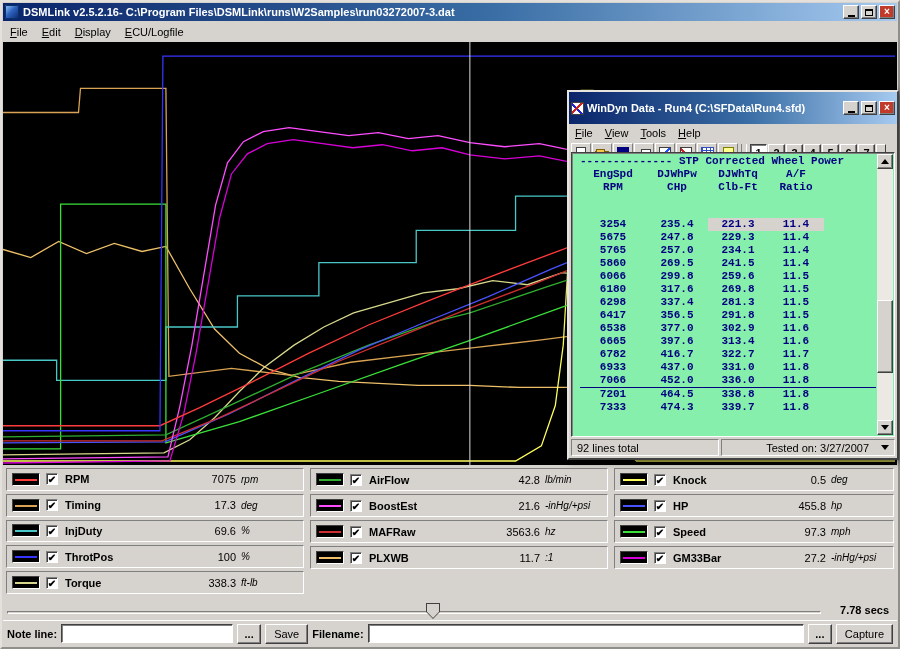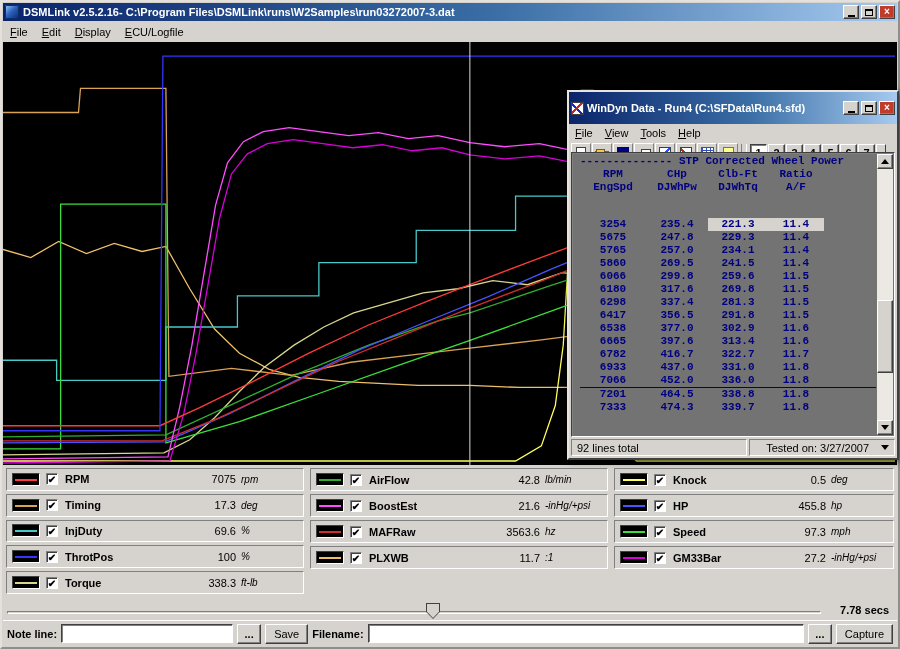--- a/index.html
+++ b/index.html
@@ -62,21 +62,21 @@
   .ti-preview{width:12px;height:13px;border:1px solid #404040;
     background:linear-gradient(135deg,transparent 42%,#2050ff 42%,#2050ff 56%,transparent 56%),#fff;}
   .ti-edit{width:12px;height:13px;border:1px solid #404040;
     background:linear-gradient(45deg,transparent 42%,#d02020 42%,#d02020 56%,transparent 56%),#fff;}
   .ti-grid{width:13px;height:13px;border:1px solid #3050c0;background-color:#fff;
     background-image:repeating-linear-gradient(0deg,#3050c0 0 1px,transparent 1px 4px),
                      repeating-linear-gradient(90deg,#3050c0 0 1px,transparent 1px 4px);}
   .ti-notes{width:11px;height:13px;background:#ffff90;border:1px solid #808000;}
 
   
-  .wd-content{position:absolute;left:2px;right:2px;top:60px;bottom:21px;background:#737373;
+  .wd-content{position:absolute;left:2px;right:2px;top:60px;bottom:21px;background:#86efac;
     border:1px solid;border-color:#404040 #fff #fff #404040;box-shadow:inset 1px 1px 0 #808080;}
   .wd-text{position:absolute;left:2px;top:2px;right:18px;bottom:2px;overflow:hidden;
     font-family:"Liberation Mono","DejaVu Sans Mono",monospace;font-weight:bold;font-size:11px;line-height:13px;
     color:#000080;padding-left:6px;}
   .wd-line{white-space:pre;}
   .wd-row{white-space:nowrap;}
   .wd-row.rule{border-bottom:1px solid #000080;}
   .wd-gap{height:24px;}
   .wd-cell{display:inline-block;text-align:center;}
   .c0{width:66px;} .c1{width:62px;} .c2{width:60px;} .c3{width:56px;}
@@ -86,21 +86,21 @@
   .sb-btn{position:absolute;left:0;width:16px;height:15px;background:#d6d3ce;border:1px solid;
     border-color:#fff #404040 #404040 #fff;box-shadow:inset -1px -1px 0 #808080;display:flex;align-items:center;justify-content:center;}
   .sb-btn.up{top:0;} .sb-btn.down{bottom:0;}
   .arrow-up{width:0;height:0;border-left:4px solid transparent;border-right:4px solid transparent;border-bottom:5px solid #000;}
   .arrow-down{width:0;height:0;border-left:4px solid transparent;border-right:4px solid transparent;border-top:5px solid #000;}
   .sb-thumb{position:absolute;left:0;width:16px;top:52%;height:26%;background:#d6d3ce;border:1px solid;
     border-color:#fff #404040 #404040 #fff;box-shadow:inset -1px -1px 0 #808080;}
 
   .wd-status{position:absolute;left:2px;right:2px;bottom:2px;height:17px;display:flex;gap:2px;}
   .status-cell{border:1px solid;border-color:#808080 #fff #fff #808080;display:flex;align-items:center;padding:0 5px;}
-  .status-cell.left{width:176px;}
+  .status-cell.left{width:148px;}
   .status-cell.right{flex:1;justify-content:flex-end;gap:12px;}
   .dd-arrow{width:0;height:0;border-left:4px solid transparent;border-right:4px solid transparent;border-top:5px solid #000;}
 
   
   .legend{position:absolute;top:463px;left:1px;right:1px;height:132px;background:#d6d3ce;display:flex;gap:6px;padding:3px 3px;}
   .legend-col{width:298px;flex:none;display:flex;flex-direction:column;gap:3px;}
   .legend-col:last-child{flex:1;}
   .param-row{height:23px;display:flex;align-items:center;padding:0 5px;background:#d6d3ce;
     border:1px solid;border-color:#808080 #fff #fff #808080;}
   .swatch{width:28px;height:13px;flex:none;background:#000;border:1px solid;border-color:#404040 #fff #fff #404040;position:relative;}
@@ -232,22 +232,22 @@
         <div class="num-btn">4</div>
         <div class="num-btn">5</div>
         <div class="num-btn">6</div>
         <div class="num-btn">7</div>
         <div class="tool-more"></div>
       </div>
 
     <div class="wd-content">
       <div class="wd-text" id="wd-text">
           <div class="wd-line">-------------- STP Corrected Wheel Power</div>
+          <div class="wd-row"><span class="wd-cell c0">EngSpd</span><span class="wd-cell c1">DJWhPw</span><span class="wd-cell c2">DJWhTq</span><span class="wd-cell c3">A/F</span></div>
           <div class="wd-row"><span class="wd-cell c0">RPM</span><span class="wd-cell c1">CHp</span><span class="wd-cell c2">Clb-Ft</span><span class="wd-cell c3">Ratio</span></div>
-          <div class="wd-row"><span class="wd-cell c0">EngSpd</span><span class="wd-cell c1">DJWhPw</span><span class="wd-cell c2">DJWhTq</span><span class="wd-cell c3">A/F</span></div>
           <div class="wd-gap"></div>
           <div class="wd-row"><span class="wd-cell c0">3254</span><span class="wd-cell c1">235.4</span><span class="wd-cell c2 sel">221.3</span><span class="wd-cell c3 sel">11.4</span></div>
           <div class="wd-row"><span class="wd-cell c0">5675</span><span class="wd-cell c1">247.8</span><span class="wd-cell c2">229.3</span><span class="wd-cell c3">11.4</span></div>
           <div class="wd-row"><span class="wd-cell c0">5765</span><span class="wd-cell c1">257.0</span><span class="wd-cell c2">234.1</span><span class="wd-cell c3">11.4</span></div>
           <div class="wd-row"><span class="wd-cell c0">5860</span><span class="wd-cell c1">269.5</span><span class="wd-cell c2">241.5</span><span class="wd-cell c3">11.4</span></div>
           <div class="wd-row"><span class="wd-cell c0">6066</span><span class="wd-cell c1">299.8</span><span class="wd-cell c2">259.6</span><span class="wd-cell c3">11.5</span></div>
           <div class="wd-row"><span class="wd-cell c0">6180</span><span class="wd-cell c1">317.6</span><span class="wd-cell c2">269.8</span><span class="wd-cell c3">11.5</span></div>
           <div class="wd-row"><span class="wd-cell c0">6298</span><span class="wd-cell c1">337.4</span><span class="wd-cell c2">281.3</span><span class="wd-cell c3">11.5</span></div>
           <div class="wd-row"><span class="wd-cell c0">6417</span><span class="wd-cell c1">356.5</span><span class="wd-cell c2">291.8</span><span class="wd-cell c3">11.5</span></div>
           <div class="wd-row"><span class="wd-cell c0">6538</span><span class="wd-cell c1">377.0</span><span class="wd-cell c2">302.9</span><span class="wd-cell c3">11.6</span></div>

